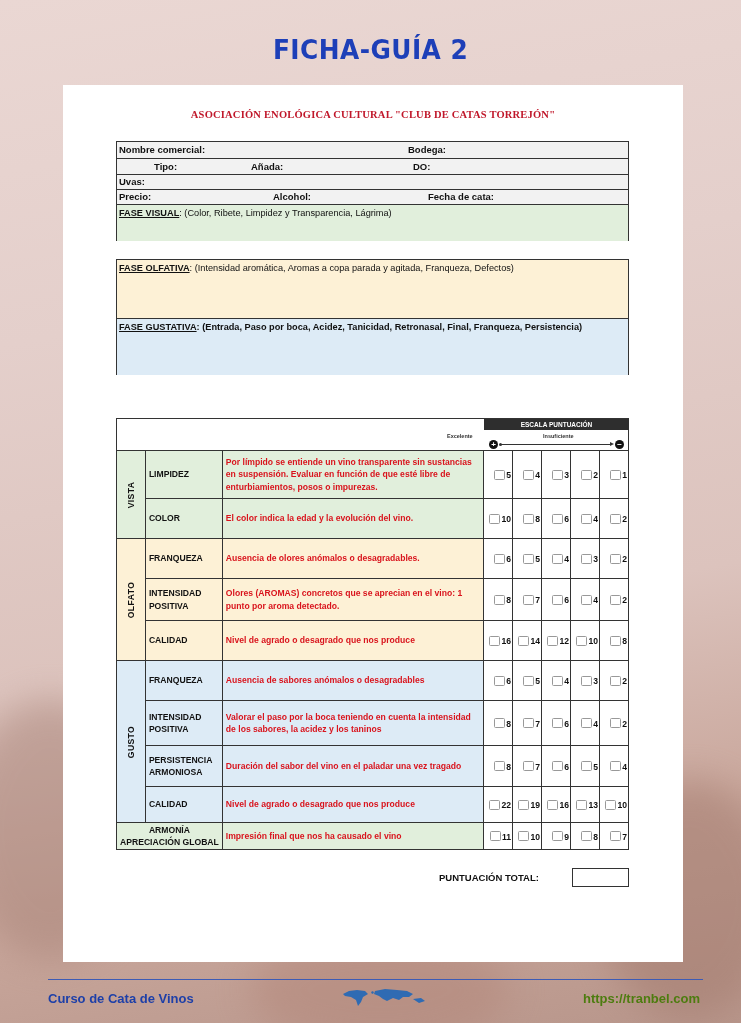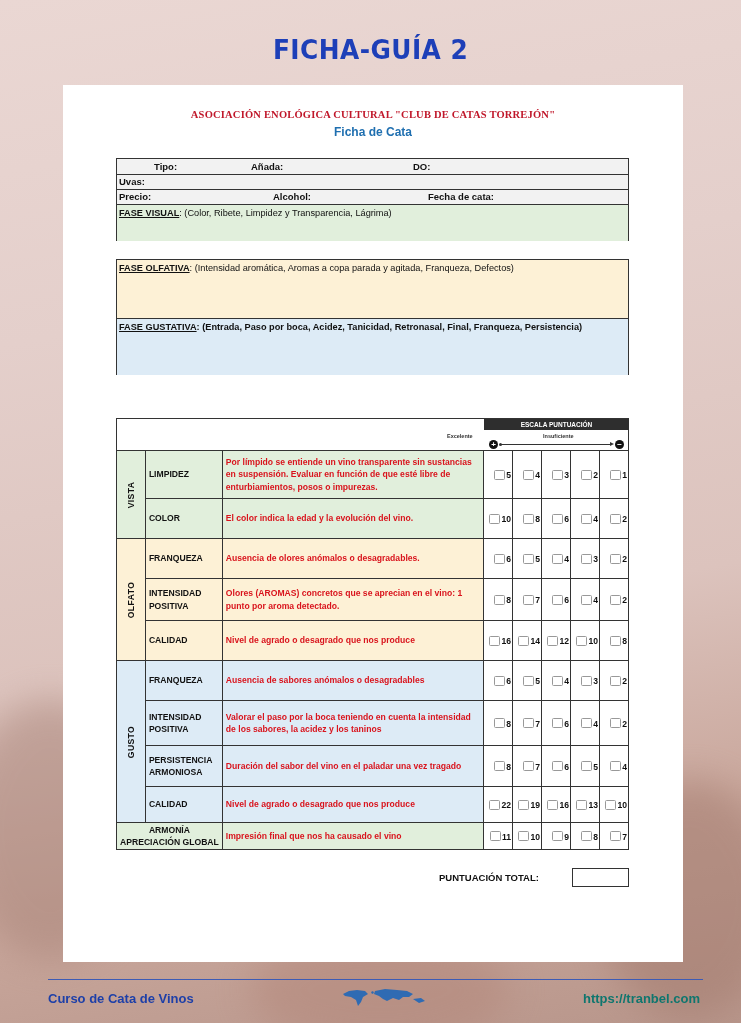--- a/index.html
+++ b/index.html
@@ -55,36 +55,39 @@
   .crit { width: 77px; font-weight: bold; font-size: 8.3px; padding-left: 3px; line-height: 1.45; color: #111; }
   .desc { width: 262px; color: #d9141d; font-weight: bold; font-size: 8.6px; padding: 0 3px; line-height: 1.45; margin-left: 48px; }
   .score { width: 29px; background: #fff; text-align: right; padding-right: 1px; white-space: nowrap; font-size: 8px; font-weight: bold; color: #111; }
   .score .cb { display: inline-block; width: 11px; height: 10px; border: 1px solid #999; border-radius: 1.5px; vertical-align: middle; margin-right: 1px; background: #fff; }
   .score .num { vertical-align: middle; }
   .armonia-crit { text-align: center; padding-left: 0; font-size: 8.3px; }
   .total-lbl { position: absolute; left: 376px; top: 787px; font-size: 9.5px; font-weight: bold; color: #111; }
   .total-box { position: absolute; left: 509px; top: 783px; width: 57px; height: 19px; border: 1.5px solid #333; background: #fff; }
   .footer-line { position: absolute; left: 48px; top: 979px; width: 655px; height: 1px; background: #3d5bb5; }
   .footer-left { position: absolute; left: 48px; top: 991px; font-size: 13px; font-weight: bold; color: #1d3fa8; }
-  .footer-right { position: absolute; right: 41px; top: 991px; font-size: 13px; font-weight: bold; color: #0f766e; }
+  .footer-right { position: absolute; right: 41px; top: 991px; font-size: 13px; font-weight: bold; color: #4d7c0f; }
   .world { position: absolute; left: 341px; top: 985px; width: 92px; height: 22px; }
 </style>
 </head>
 <body>
 
 <div class="bg-blob" style="left:-40px;top:700px;width:180px;height:260px;background:#a47f74;"></div>
 <div class="bg-blob" style="left:600px;top:780px;width:180px;height:240px;background:#9d7467;"></div>
 <div class="bg-blob" style="left:250px;top:930px;width:260px;height:120px;background:#b18376;"></div>
 
 <div class="page-title">FICHA-GUÍA 2</div>
 
 <div class="sheet">
   <div class="org-title">ASOCIACIÓN ENOLÓGICA CULTURAL "CLUB DE CATAS TORREJÓN"</div>
-  <div class="sub-title">Ficha de Cata</div>
-
+
+  <div class="info-row" style="top:56px;height:17px;border-top:1.5px solid #333;">
+    <span style="left:2px;">Nombre comercial:</span>
+    <span style="left:291px;">Bodega:</span>
+  </div>
   <div class="info-row" style="top:73px;height:16px;">
     <span style="left:2px;margin-left:35px;">Tipo:</span>
     <span style="left:134px;">Añada:</span>
     <span style="left:296px;">DO:</span>
   </div>
   <div class="info-row" style="top:89px;height:15px;">
     <span style="left:2px;top:1px;">Uvas:</span>
   </div>
   <div class="info-row" style="top:104px;height:15px;">
     <span style="left:2px;top:1px;">Precio:</span>

